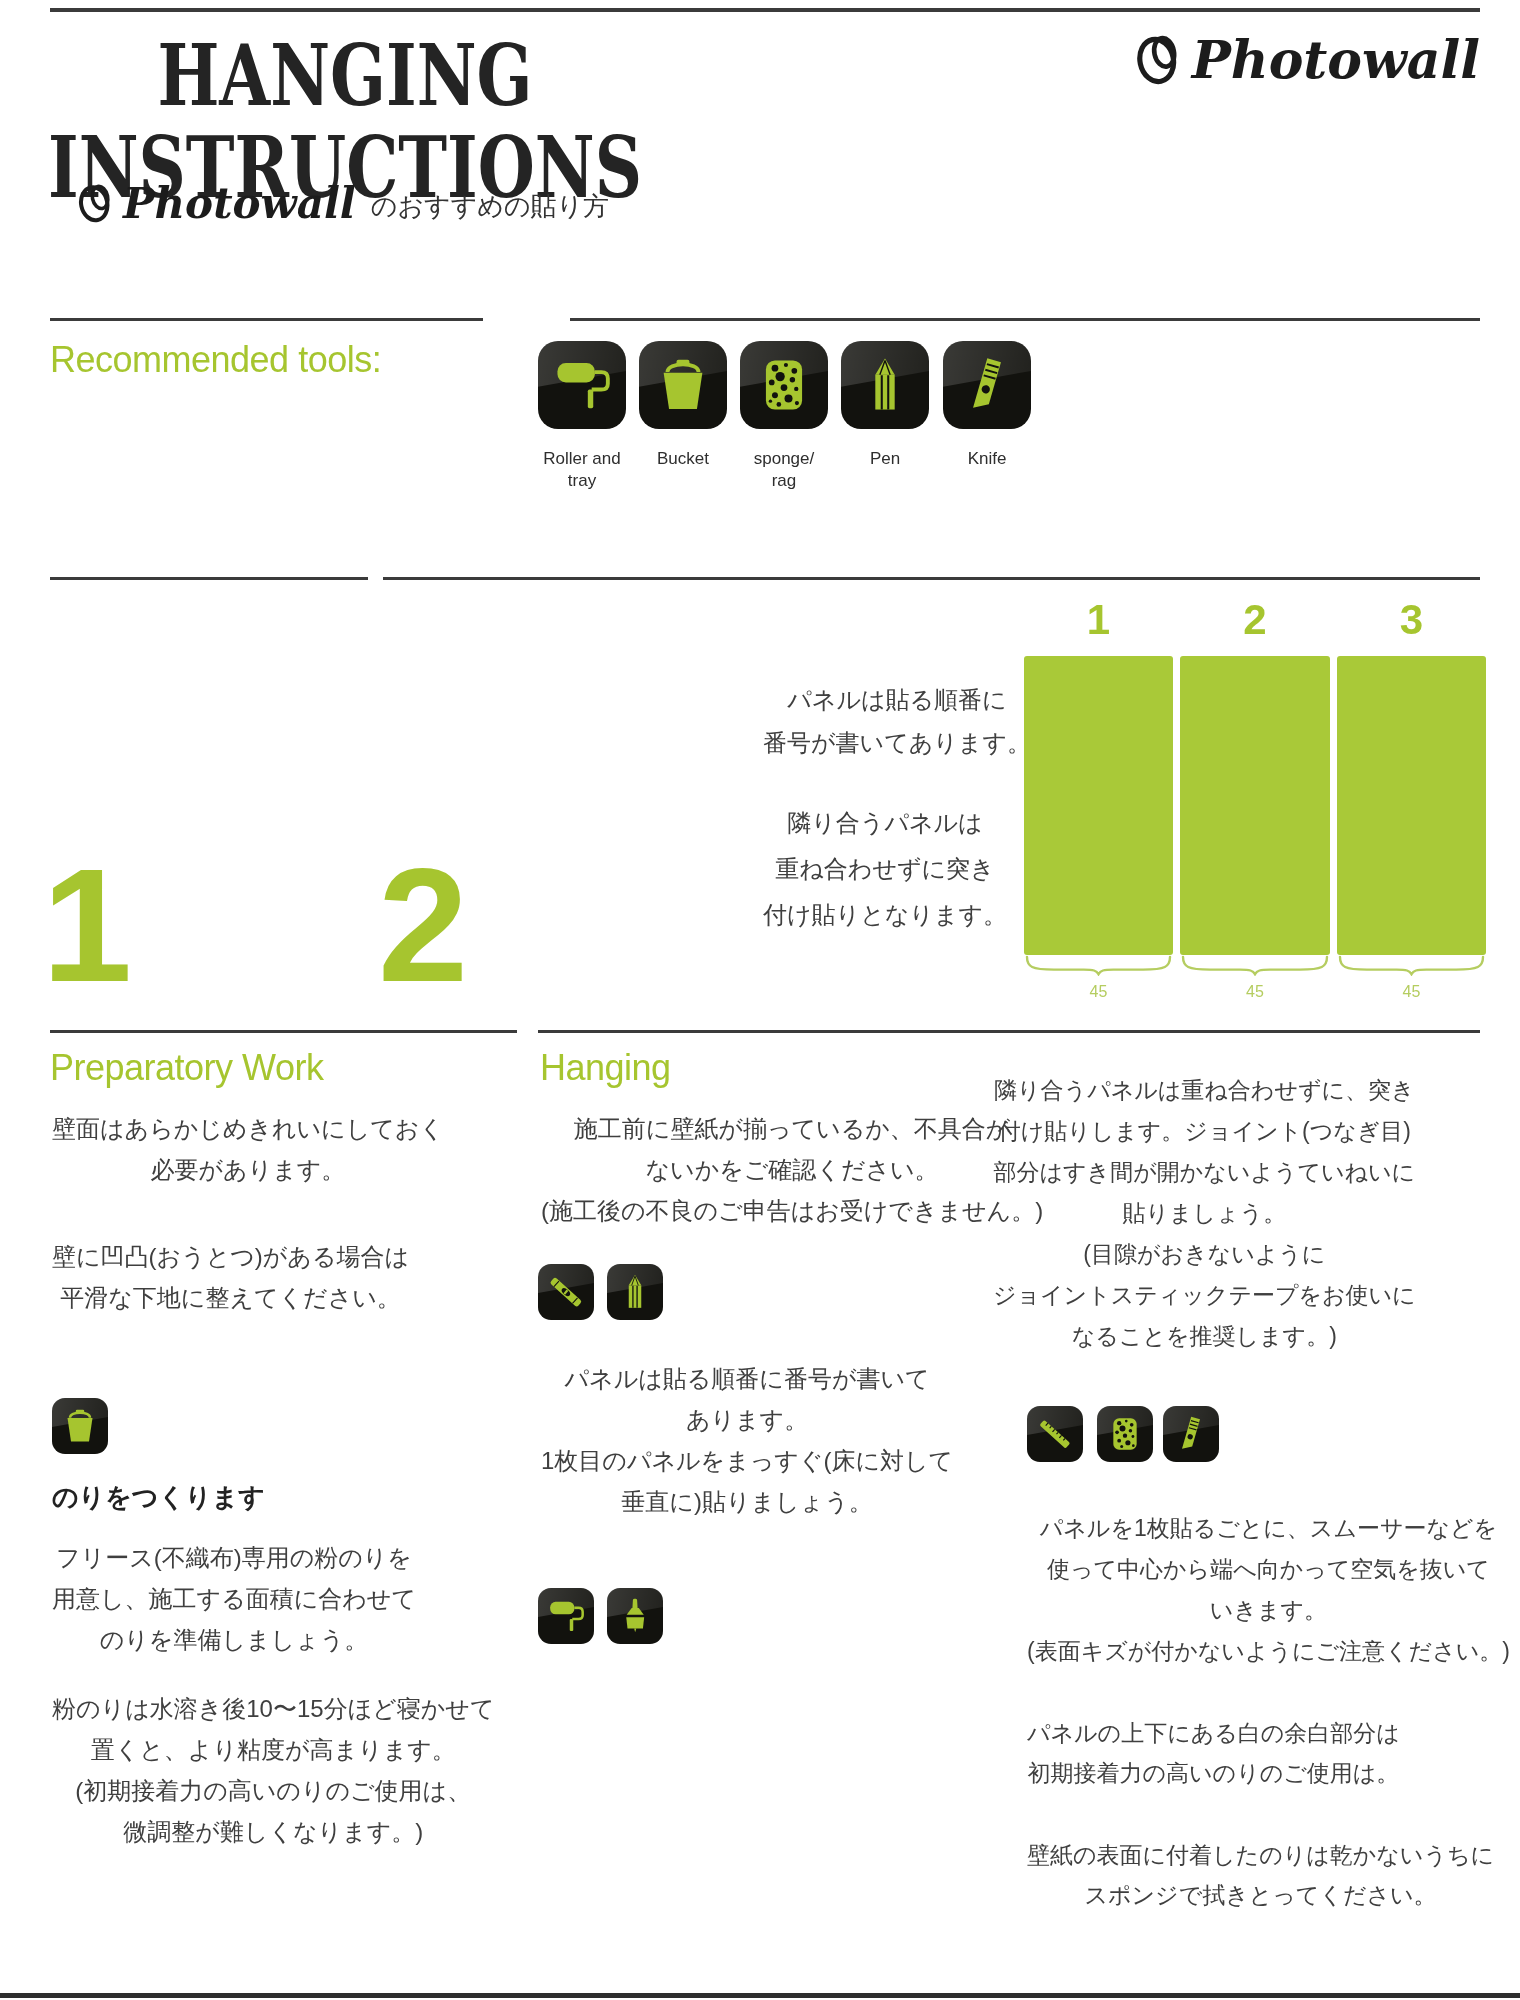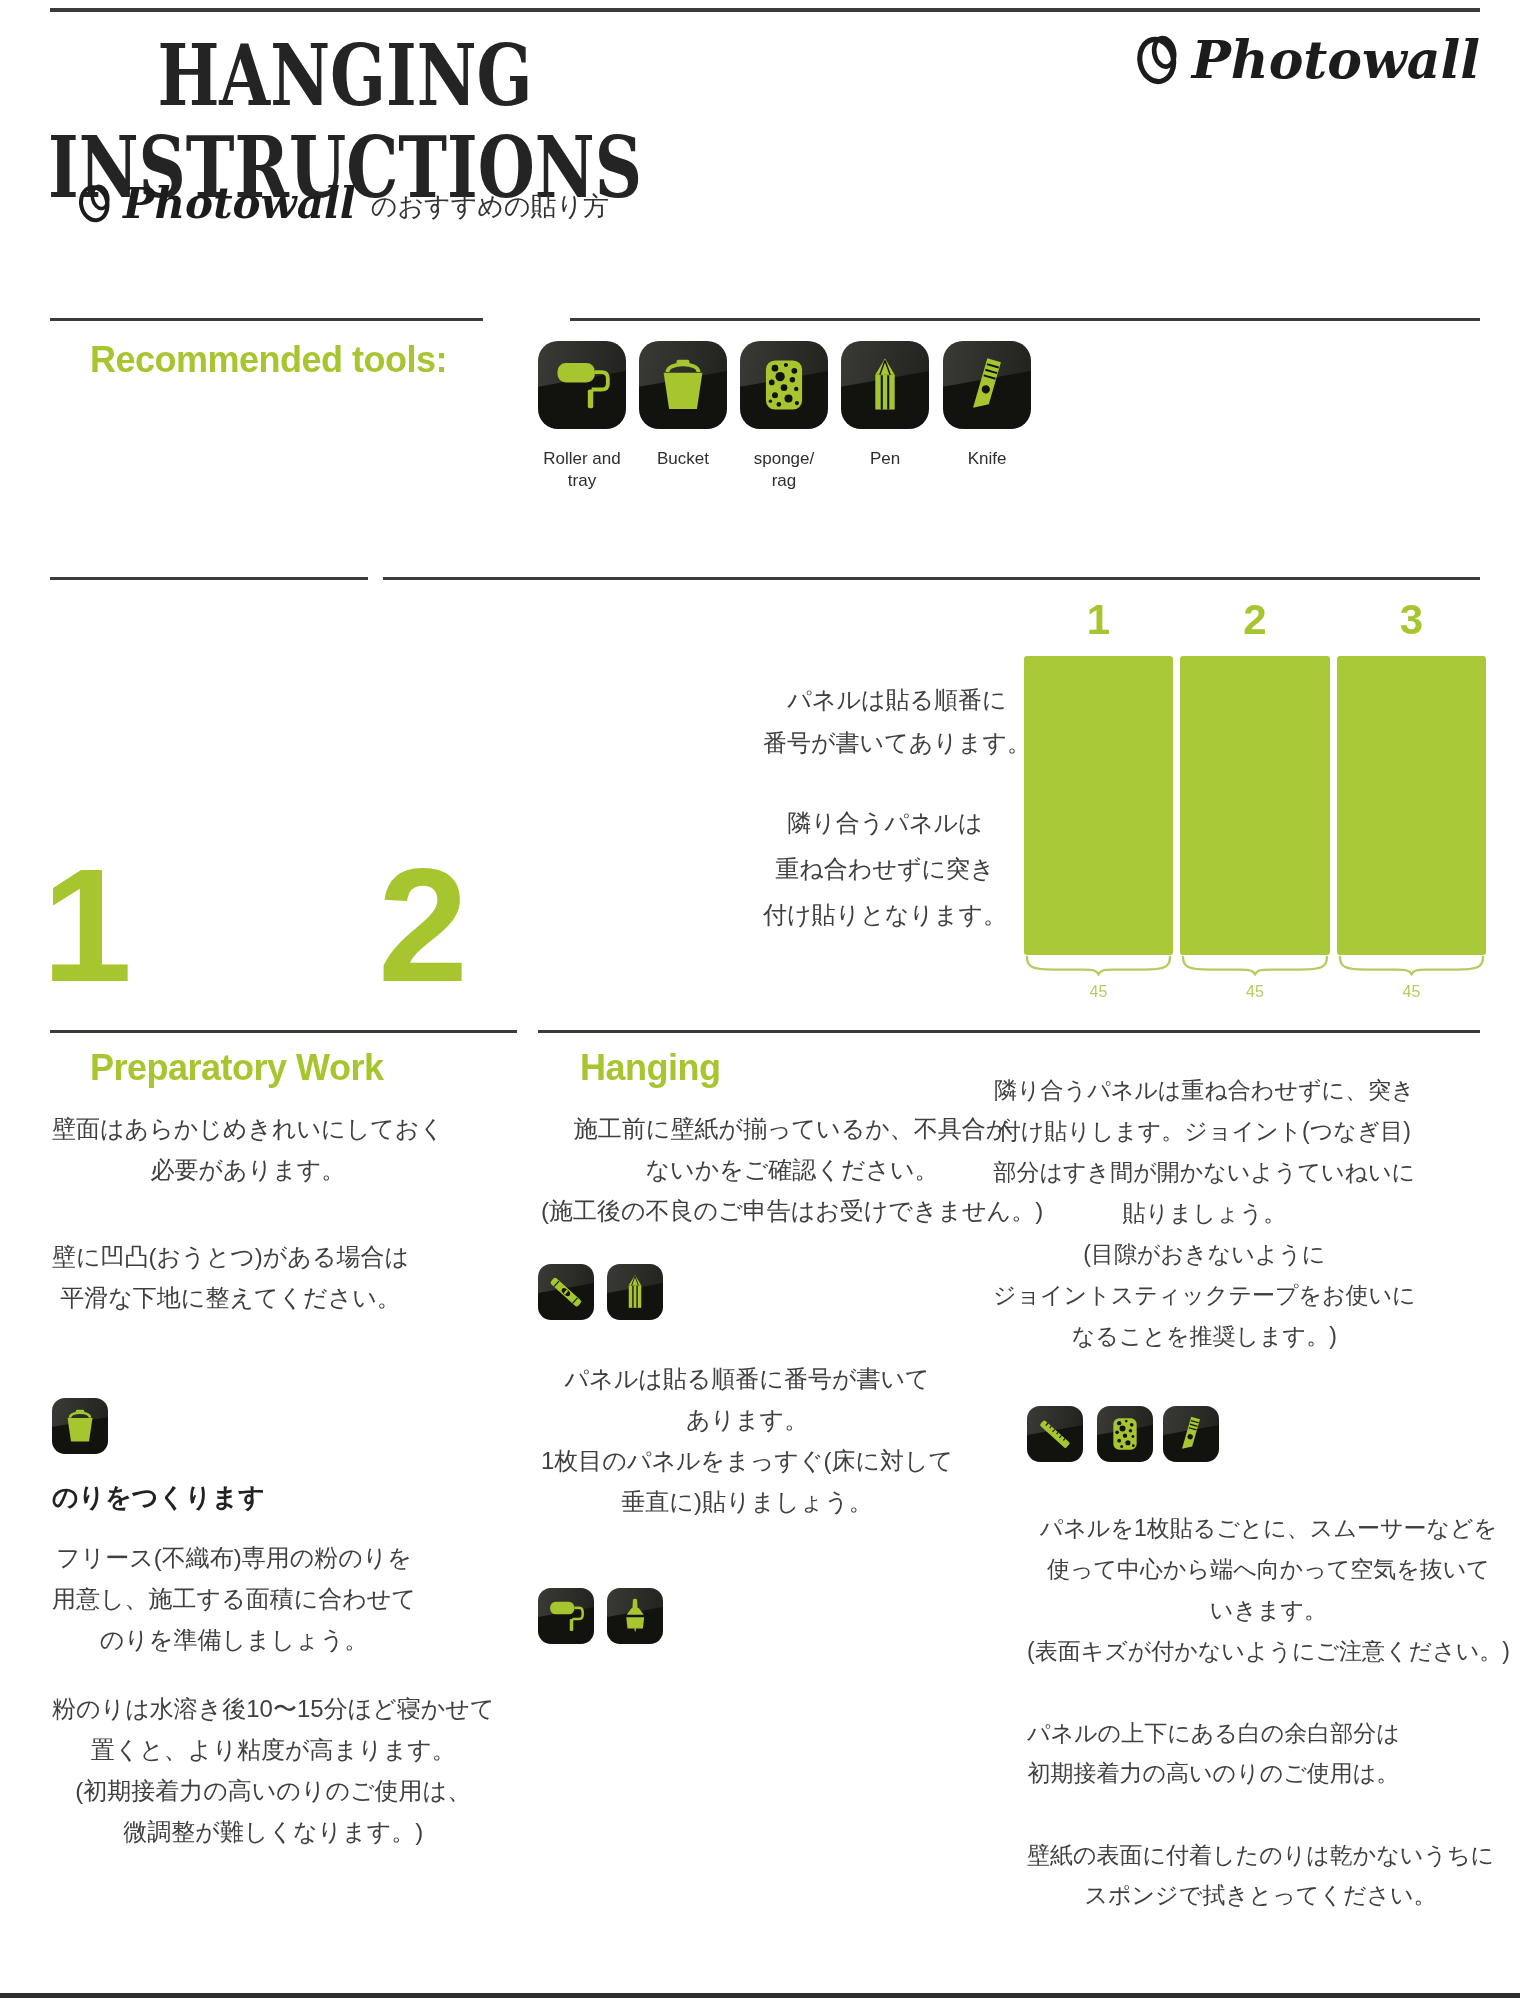--- a/index.html
+++ b/index.html
@@ -3,21 +3,21 @@
 <meta charset="utf-8">
 <style>
   html,body{margin:0;padding:0;background:#ffffff;}
   #page{position:relative;width:1520px;height:2000px;background:#ffffff;overflow:hidden;
         font-family:"Liberation Sans",sans-serif;color:#3c3c3c;}
   .abs{position:absolute;text-align:center;}
   .rule{position:absolute;height:3px;background:#3b3b3b;}
   .title-line{font-family:"DejaVu Serif",serif;font-weight:bold;color:#242424;
               font-size:84px;line-height:92px;transform:scaleX(0.78);transform-origin:0 50%;white-space:nowrap;}
   .wordmark{font-family:"DejaVu Serif",serif;font-style:italic;font-weight:bold;color:#1c1c1c;white-space:nowrap;}
-  .green-heading{font-weight:bold;color:#a6c52f;font-size:36px;line-height:44px;white-space:nowrap;letter-spacing:-0.5px;margin-left:40px;}
+  .green-heading{font-weight:normal;color:#a6c52f;font-size:36px;line-height:44px;white-space:nowrap;letter-spacing:-0.5px;}
   .jp{white-space:pre-line;color:#3f3f3f;}
   .body-text{font-size:24px;line-height:41px;}
   .body-text-sm{font-size:23px;line-height:41px;}
   .note-text{font-size:24px;line-height:43px;}
   .note-text2{font-size:24px;line-height:46px;}
   .glue-head{font-size:26px;line-height:34px;font-weight:bold;color:#222;}
   .bignum{font-weight:bold;color:#a6c52f;font-size:162px;line-height:145px;}
   .panel{position:absolute;background:#a9c938;border-radius:3px;}
   .panel-num{position:absolute;text-align:center;font-weight:bold;color:#a6c52f;font-size:42px;line-height:44px;}
   .brace{position:absolute;height:22px;}

